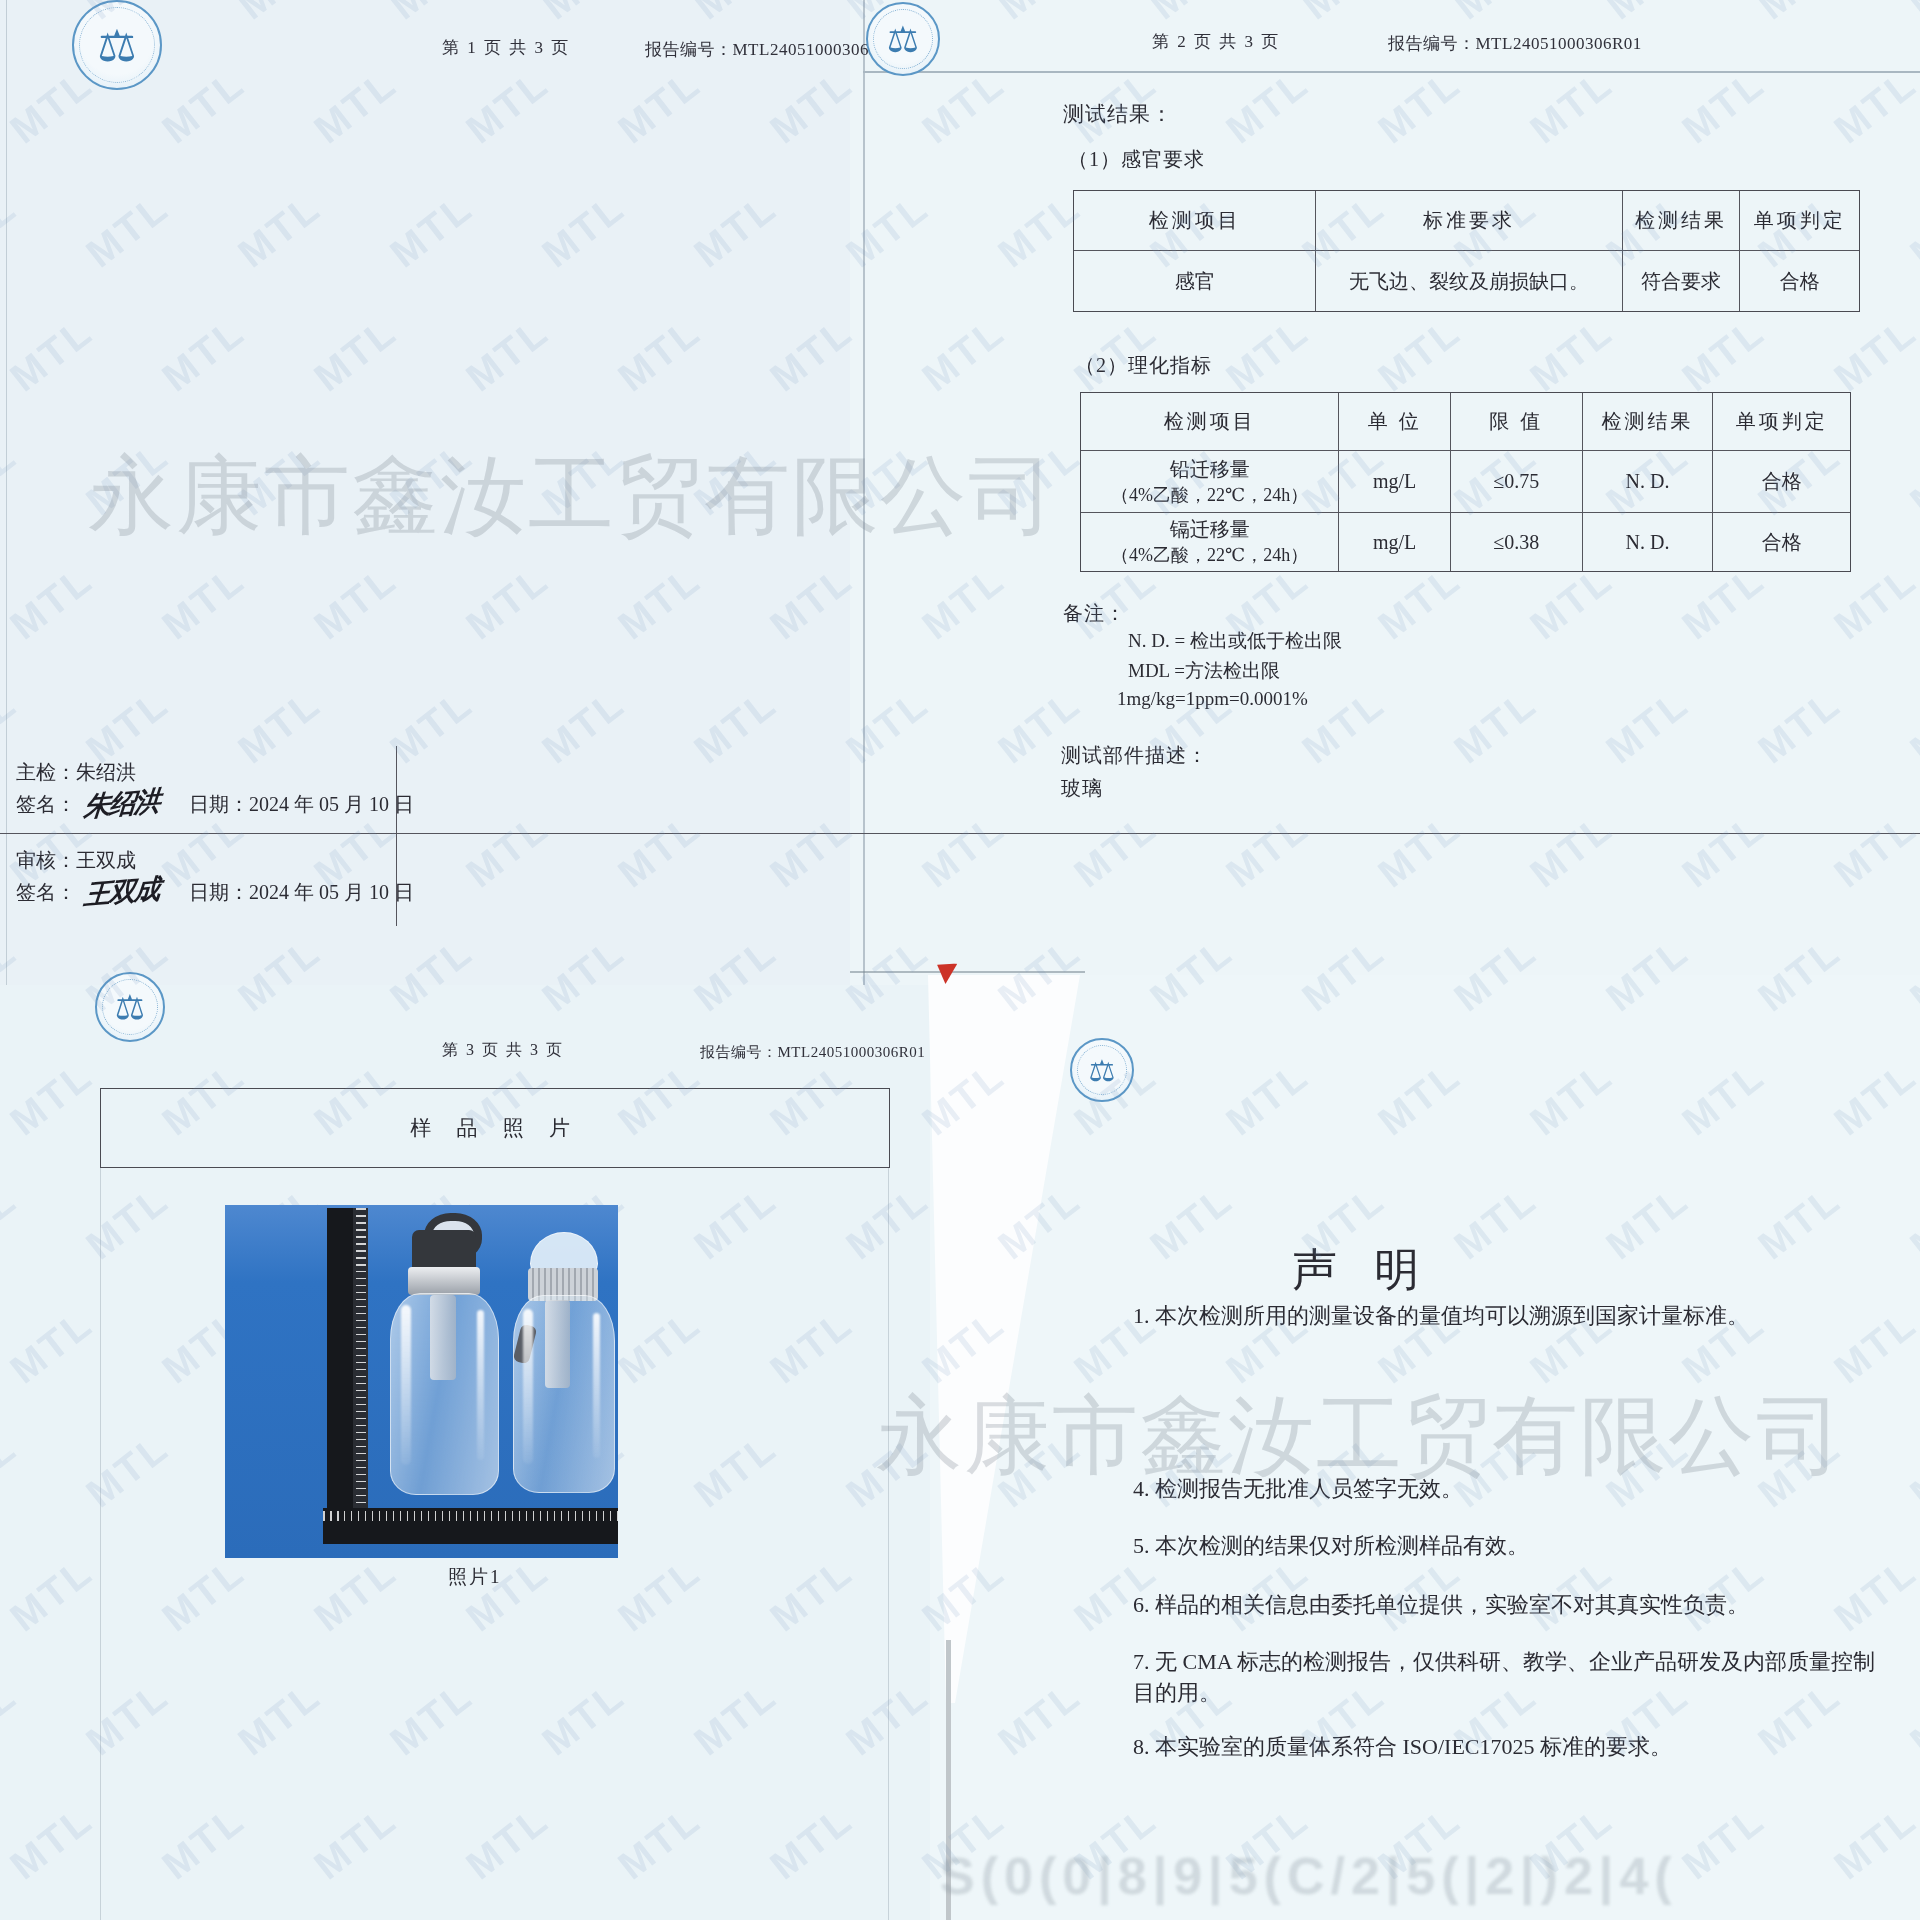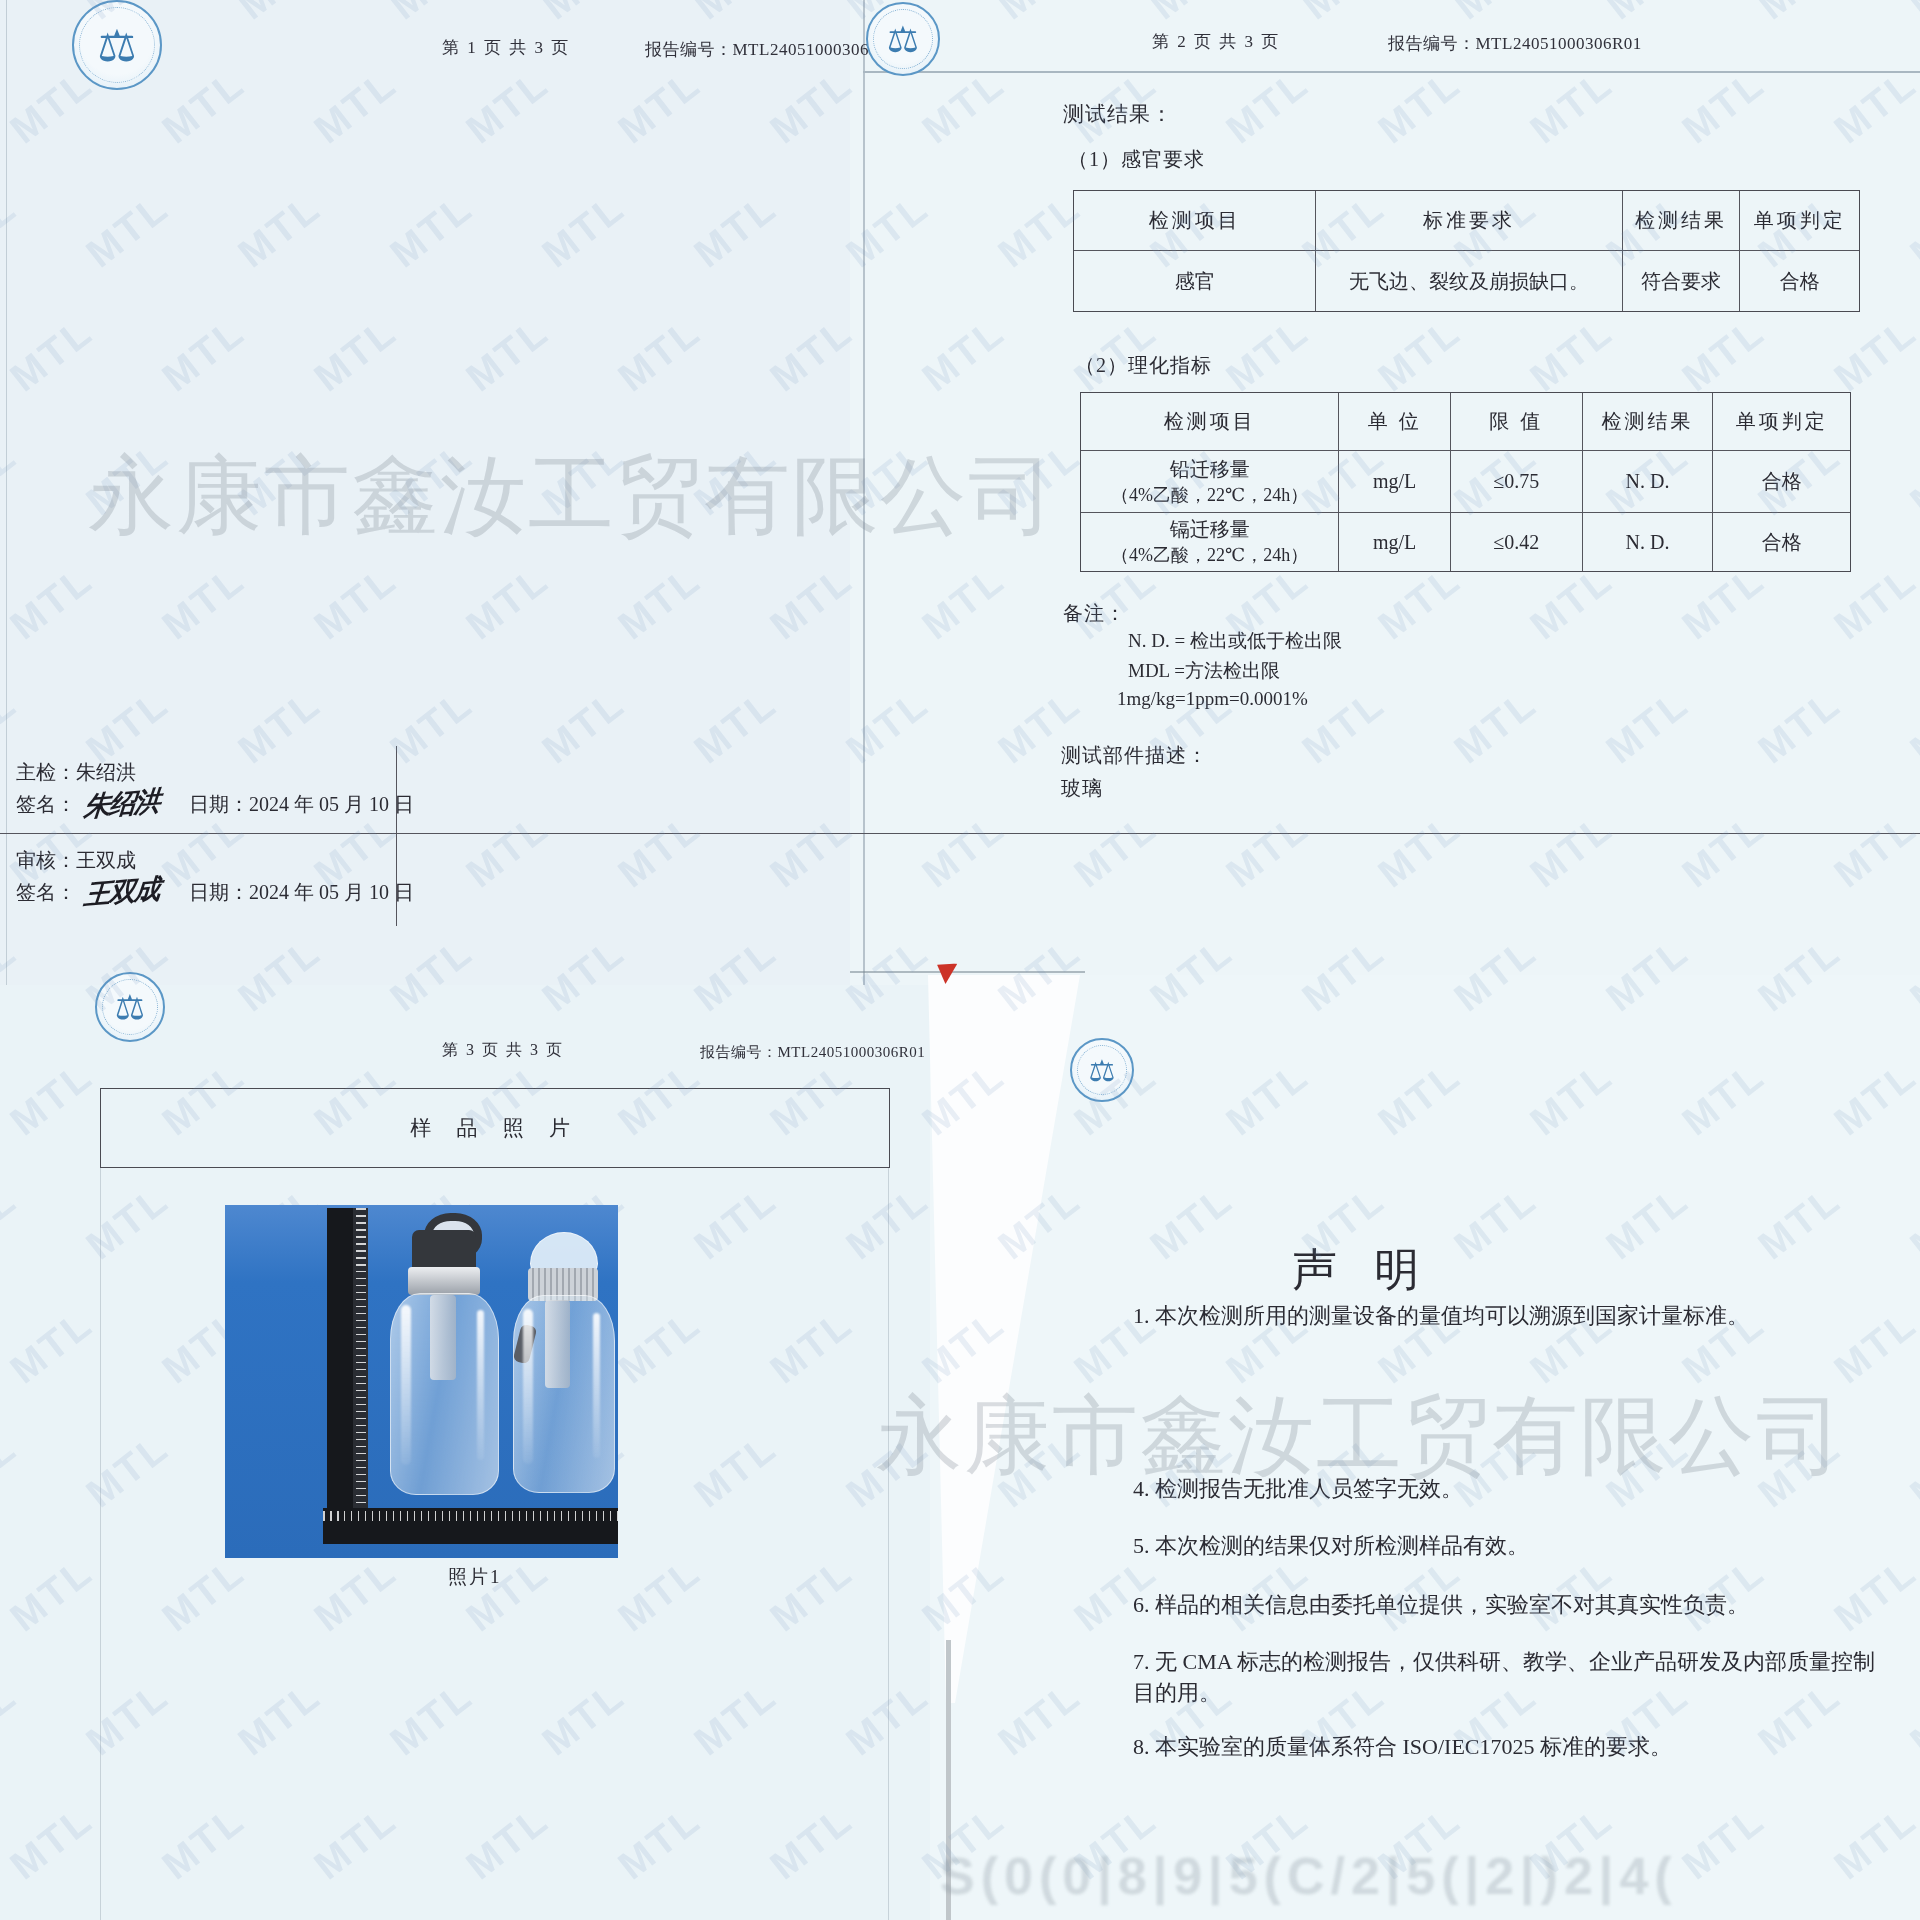--- a/index.html
+++ b/index.html
@@ -254,21 +254,21 @@
       <div class="c" style="width:132px">≤0.75</div>
       <div class="c" style="width:131px">N. D.</div>
       <div class="c" style="width:138px">合格</div>
     </div>
     <div class="row" style="height:58px">
       <div class="c stack" style="width:258px">
         <div>镉迁移量</div>
         <div class="cond">（4%乙酸，22℃，24h）</div>
       </div>
       <div class="c" style="width:112px">mg/L</div>
-      <div class="c" style="width:132px">≤0.42</div>
+      <div class="c" style="width:132px">≤0.38</div>
       <div class="c" style="width:131px">N. D.</div>
       <div class="c" style="width:138px">合格</div>
     </div>
   </div>
 
   <div class="sectxt" style="left:1063px;top:600px;font-size:20px">备注：</div>
   <div class="note" style="left:1128px;top:628px">N. D. = 检出或低于检出限</div>
   <div class="note" style="left:1128px;top:658px">MDL =方法检出限</div>
   <div class="note" style="left:1117px;top:688px">1mg/kg=1ppm=0.0001%</div>
   <div class="sectxt" style="left:1061px;top:742px;font-size:20px">测试部件描述：</div>

